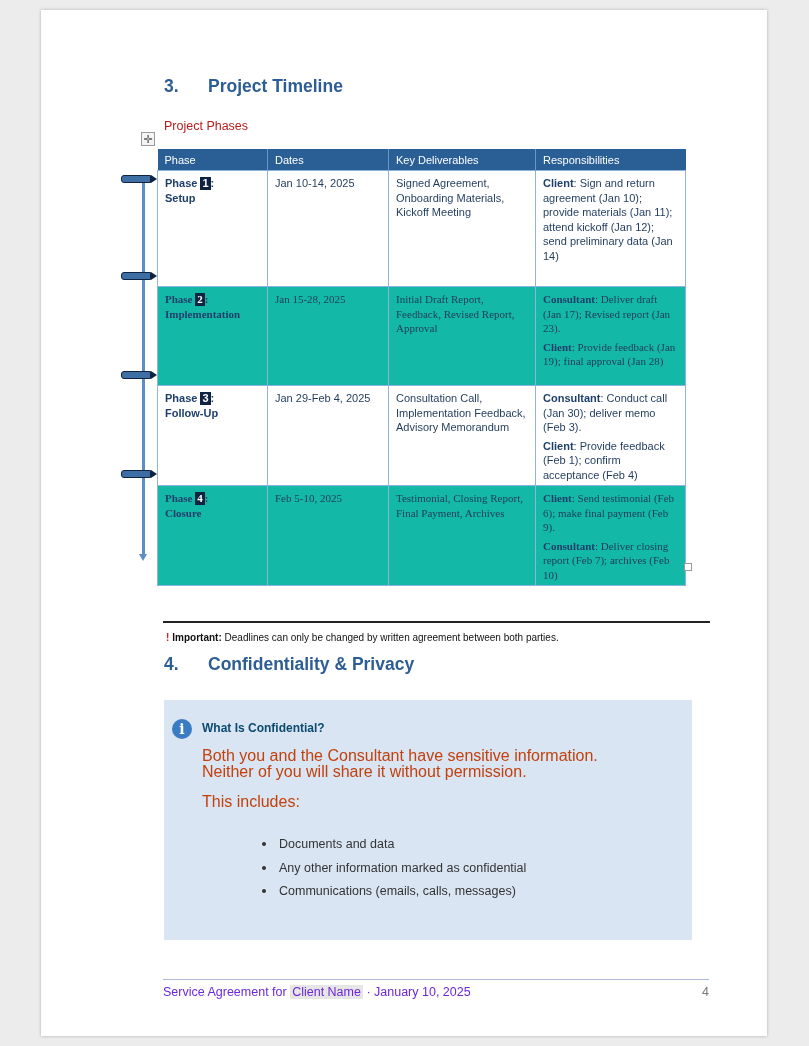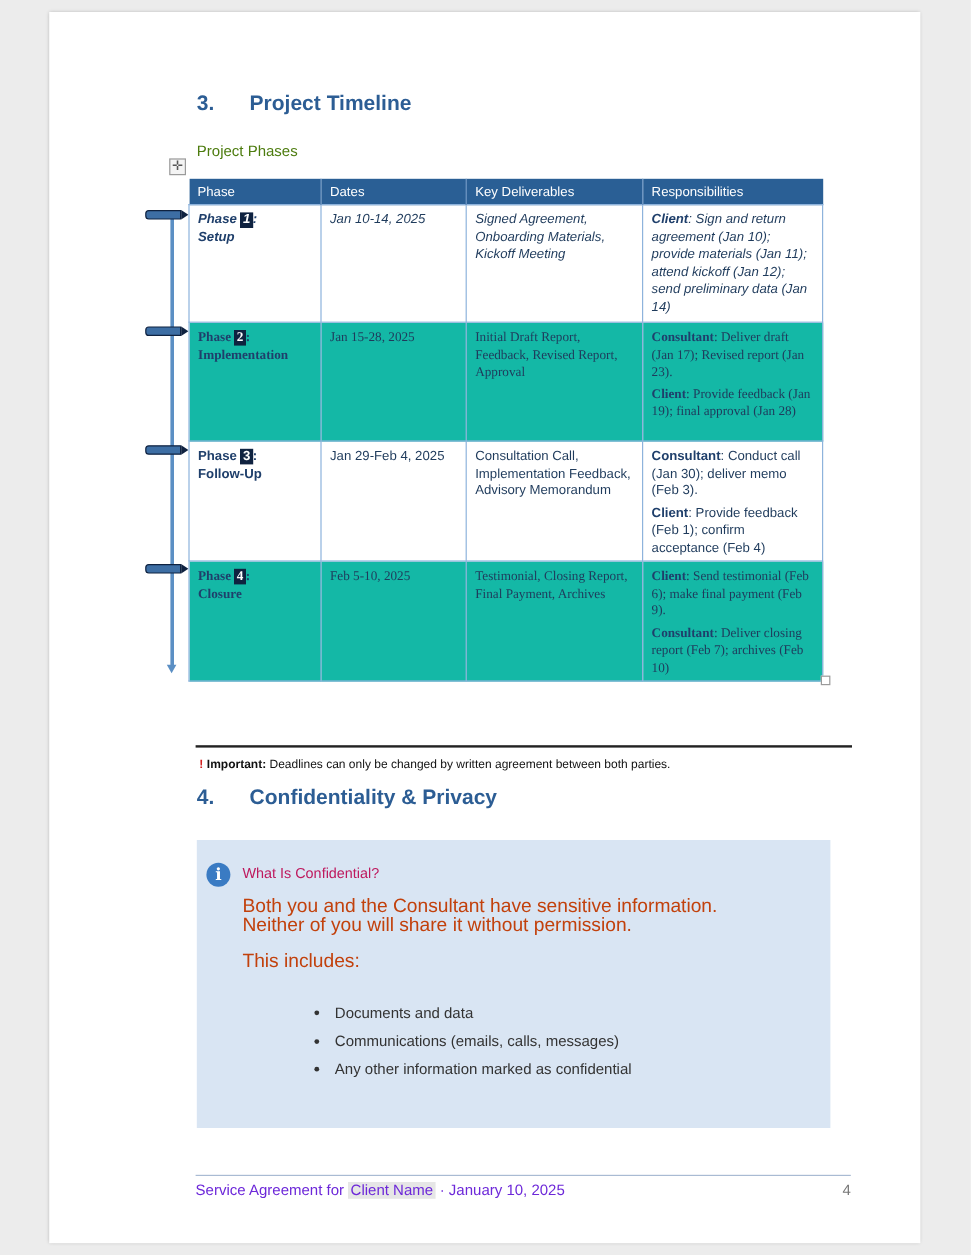--- a/index.html
+++ b/index.html
@@ -8,21 +8,21 @@
     font-family: "Liberation Sans", sans-serif; color: #1a1a1a;
   }
   .page {
     position: absolute; left: 41px; top: 10px; width: 726px; height: 1026px;
     background: #ffffff; box-shadow: 0 0 3px rgba(0,0,0,0.25);
   }
   .h {
     position: absolute; color: #2c5d94; font-weight: bold; font-size: 17.5px;
   }
   .h .num { display: inline-block; width: 44px; }
-  .caption { position: absolute; left: 164px; top: 119px; font-size: 12.5px; color: #4d7c0f; }
+  .caption { position: absolute; left: 164px; top: 119px; font-size: 12.5px; color: #b91c1c; }
   .move-handle {
     position: absolute; left: 141px; top: 132px; width: 12px; height: 12px;
     border: 1px solid #9a9a9a; background: #f4f4f4; font-size: 11px; line-height: 12px;
     text-align: center; color: #555;
   }
   table.phases {
     position: absolute; left: 157px; top: 149px; width: 528px;
     border-collapse: collapse; font-size: 11px; table-layout: fixed;
   }
   table.phases th {
@@ -66,21 +66,21 @@
   .important .bang { color: #d32020; font-weight: bold; margin-right: 3px; }
   .rule { position: absolute; left: 163px; top: 621px; width: 547px; height: 1.5px; background: #222; }
   .callout {
     position: absolute; left: 164px; top: 700px; width: 528px; height: 240px; background: #d9e5f3;
   }
   .info-icon {
     position: absolute; left: 172px; top: 719px; width: 20px; height: 20px; border-radius: 50%;
     background: #3a7bc3; color: #fff; font-weight: bold; font-size: 14px; text-align: center; line-height: 20px;
     font-family: "DejaVu Serif", serif;
   }
-  .callout-title { position: absolute; left: 202px; top: 721px; font-size: 12px; font-weight: normal; color: #be185d; }
+  .callout-title { position: absolute; left: 202px; top: 721px; font-size: 12px; font-weight: bold; color: #0c4a6e; }
   .callout-text { position: absolute; left: 202px; font-size: 16px; color: #c2410c; line-height: 16px; }
   .bullets { position: absolute; left: 220px; top: 820px; margin: 15px; padding: 0; list-style: none; font-size: 12.5px; color: #333; }
   .bullets li { height: 23.6px; position: relative; padding-left: 44px; line-height: 18px; }
   .bullets li::before {
     content: ""; position: absolute; left: 27px; top: 7px; width: 4px; height: 4px; border-radius: 50%; background: #333;
   }
   .footer-rule { position: absolute; left: 163px; top: 979px; width: 546px; height: 1px; background: #a9bbd3; }
   .footer { position: absolute; left: 163px; top: 985px; font-size: 12.5px; color: #6d28d9; }
   .footer .client { background: #e6e6e6; padding: 0 2px; }
   .page-num { position: absolute; left: 702px; top: 985px; font-size: 12.5px; color: #777; }
@@ -113,21 +113,21 @@
     </colgroup>
   <thead>
     <tr>
       <th>Phase</th>
       <th>Dates</th>
       <th>Key Deliverables</th>
       <th>Responsibilities</th>
     </tr>
   </thead>
   <tbody>
-    <tr style="height:98px;font-style:italic;">
+    <tr style="height:116px;">
       <td><span class="phase-name">Phase</span> <span class="badge">1</span><span class="phase-name">:</span><br><span class="phase-name">Setup</span></td>
       <td>Jan 10-14, 2025</td>
       <td>Signed Agreement, Onboarding Materials, Kickoff Meeting</td>
       <td class="resp">
         <p><b>Client</b><span>: Sign and return agreement (Jan 10); provide materials (Jan 11); attend kickoff (Jan 12); send preliminary data (Jan 14)</span></p>
       </td>
     </tr>
     <tr class="alt" style="height:99px;">
       <td><span class="phase-name">Phase</span> <span class="badge">2</span><span class="phase-name">:</span><br><span class="phase-name">Implementation</span></td>
       <td>Jan 15-28, 2025</td>
@@ -171,21 +171,21 @@
 </div>
 
 <div class="callout"></div>
 <div class="info-icon">i</div>
 <div class="callout-title">What Is Confidential?</div>
 <div class="callout-text" style="top:748px;">Both you and the Consultant have sensitive information.</div>
 <div class="callout-text" style="top:764px;">Neither of you will share it without permission.</div>
 <div class="callout-text" style="top:794px;">This includes:</div>
 <ul class="bullets">
   <li>Documents and data</li>
+  <li>Any other information marked as confidential</li>
   <li>Communications (emails, calls, messages)</li>
-  <li>Any other information marked as confidential</li>
 </ul>
 
 <div class="footer-rule"></div>
 <div class="footer">
   <span>Service Agreement for </span><span class="client">Client Name</span><span> · January 10, 2025</span>
 </div>
 <div class="page-num">4</div>
 
 </body></html>

